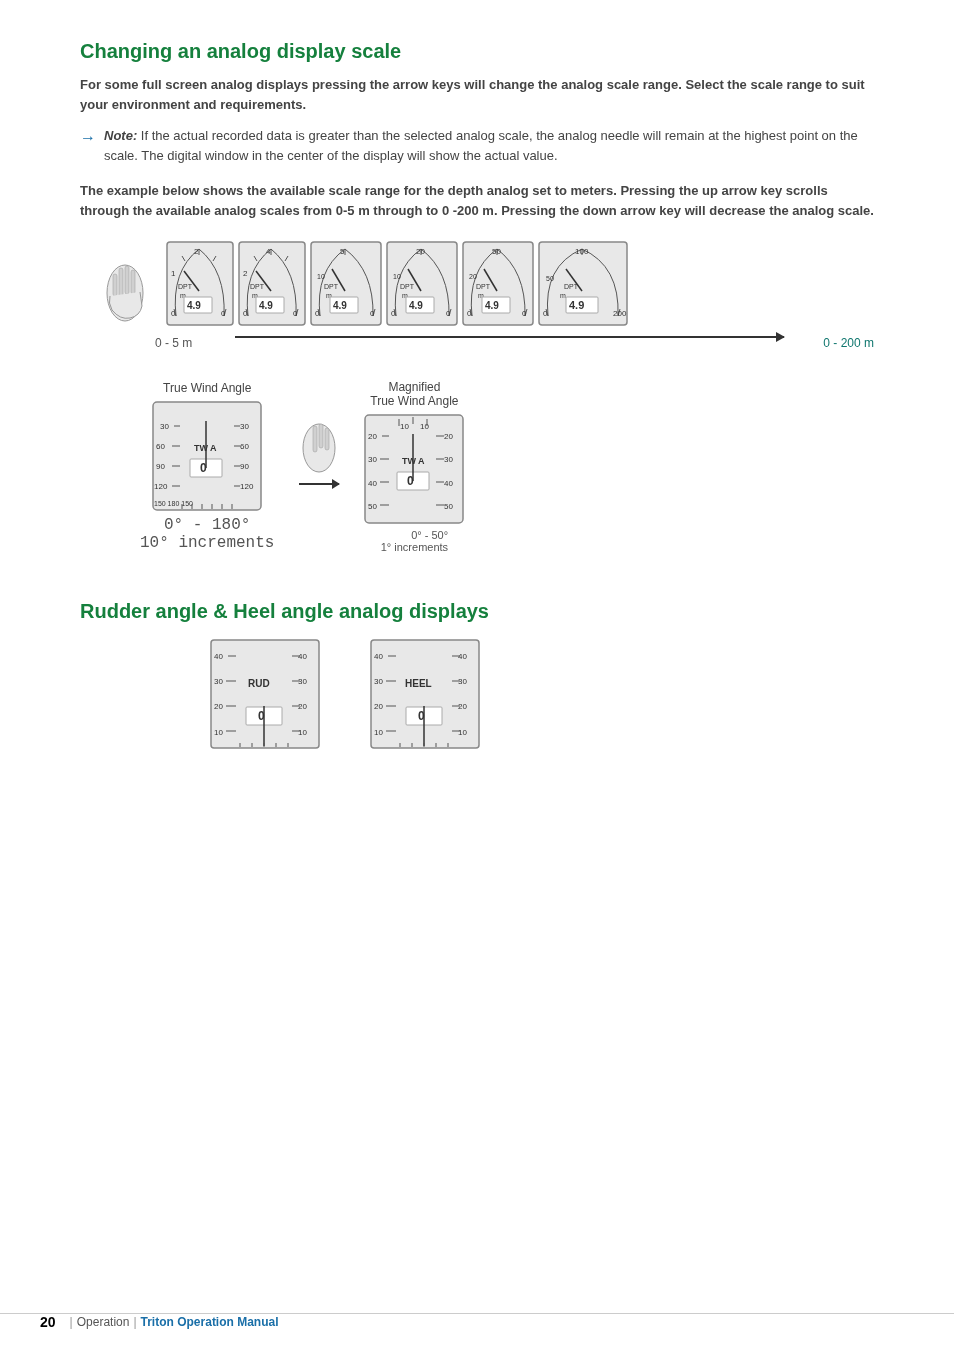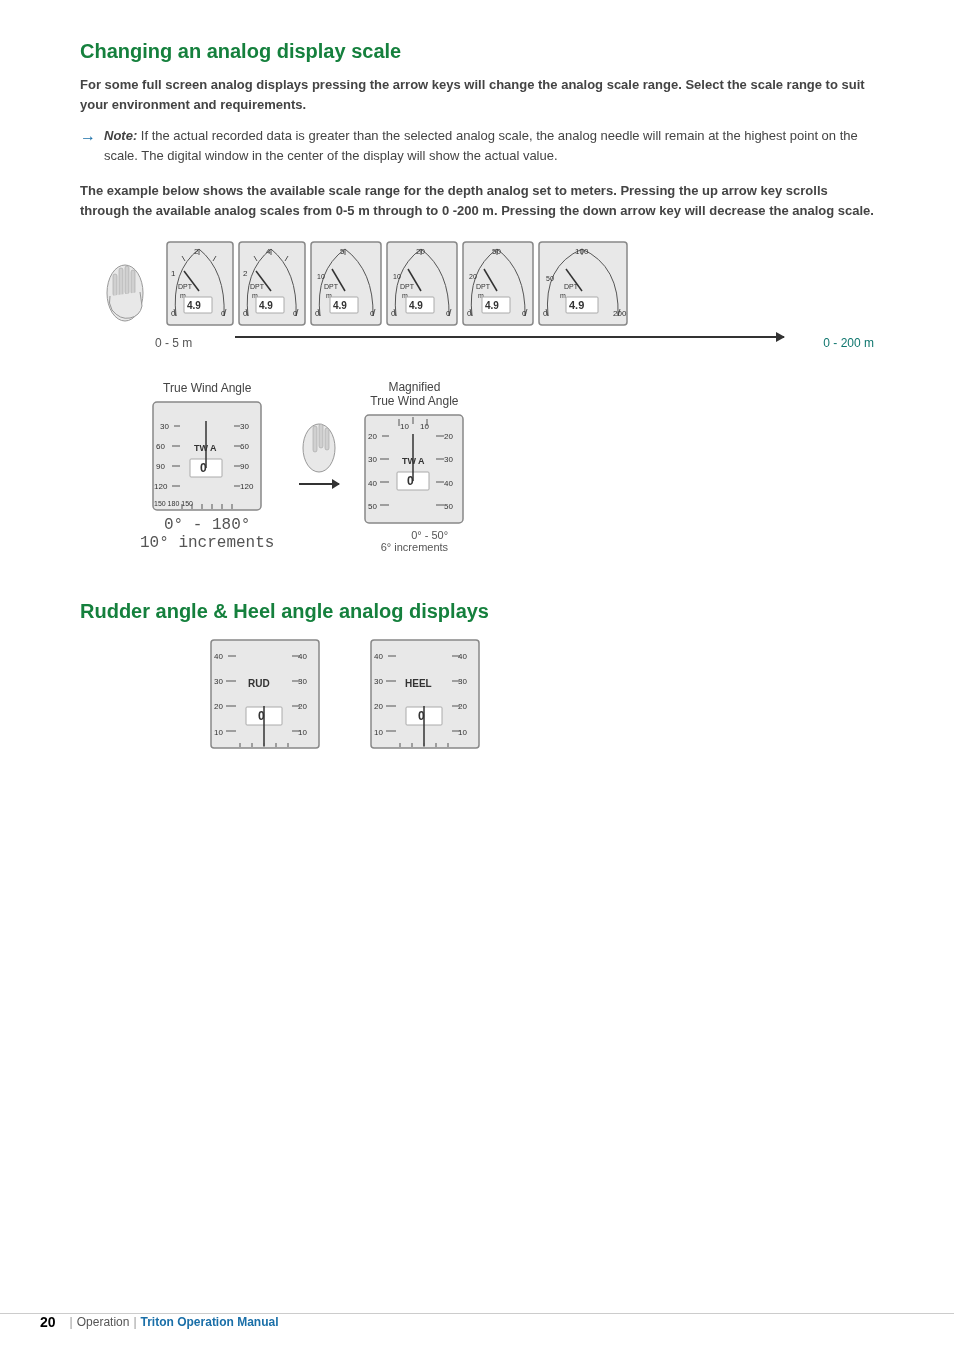--- a/index.html
+++ b/index.html
@@ -353,21 +353,21 @@
           <text x="43" y="71" font-size="12" font-weight="bold" fill="#333" font-family="Arial">0</text>
 
           <line x1="49" y1="67" x2="49" y2="20" stroke="#333" stroke-width="1.5"></line>
 
           <line x1="35" y1="5" x2="35" y2="12" stroke="#555" stroke-width="1"></line>
           <line x1="49" y1="3" x2="49" y2="10" stroke="#555" stroke-width="1"></line>
           <line x1="63" y1="5" x2="63" y2="12" stroke="#555" stroke-width="1"></line>
         </svg>
         <div style="font-size:11px; color:#555; margin-top:5px; text-align:right;">
           <div>0° - 50°</div>
-          <div>6° increments</div>
+          <div>1° increments</div>
         </div>
       </div>
     </div>
   </div>
 
   <div class="rudder-section" style="margin-top: 47px;">
     <h2 class="section-title">Rudder angle &amp; Heel angle analog displays</h2>
 
     <div style="display:flex; gap:50px; margin: 16px 0 0 130px;">
 

